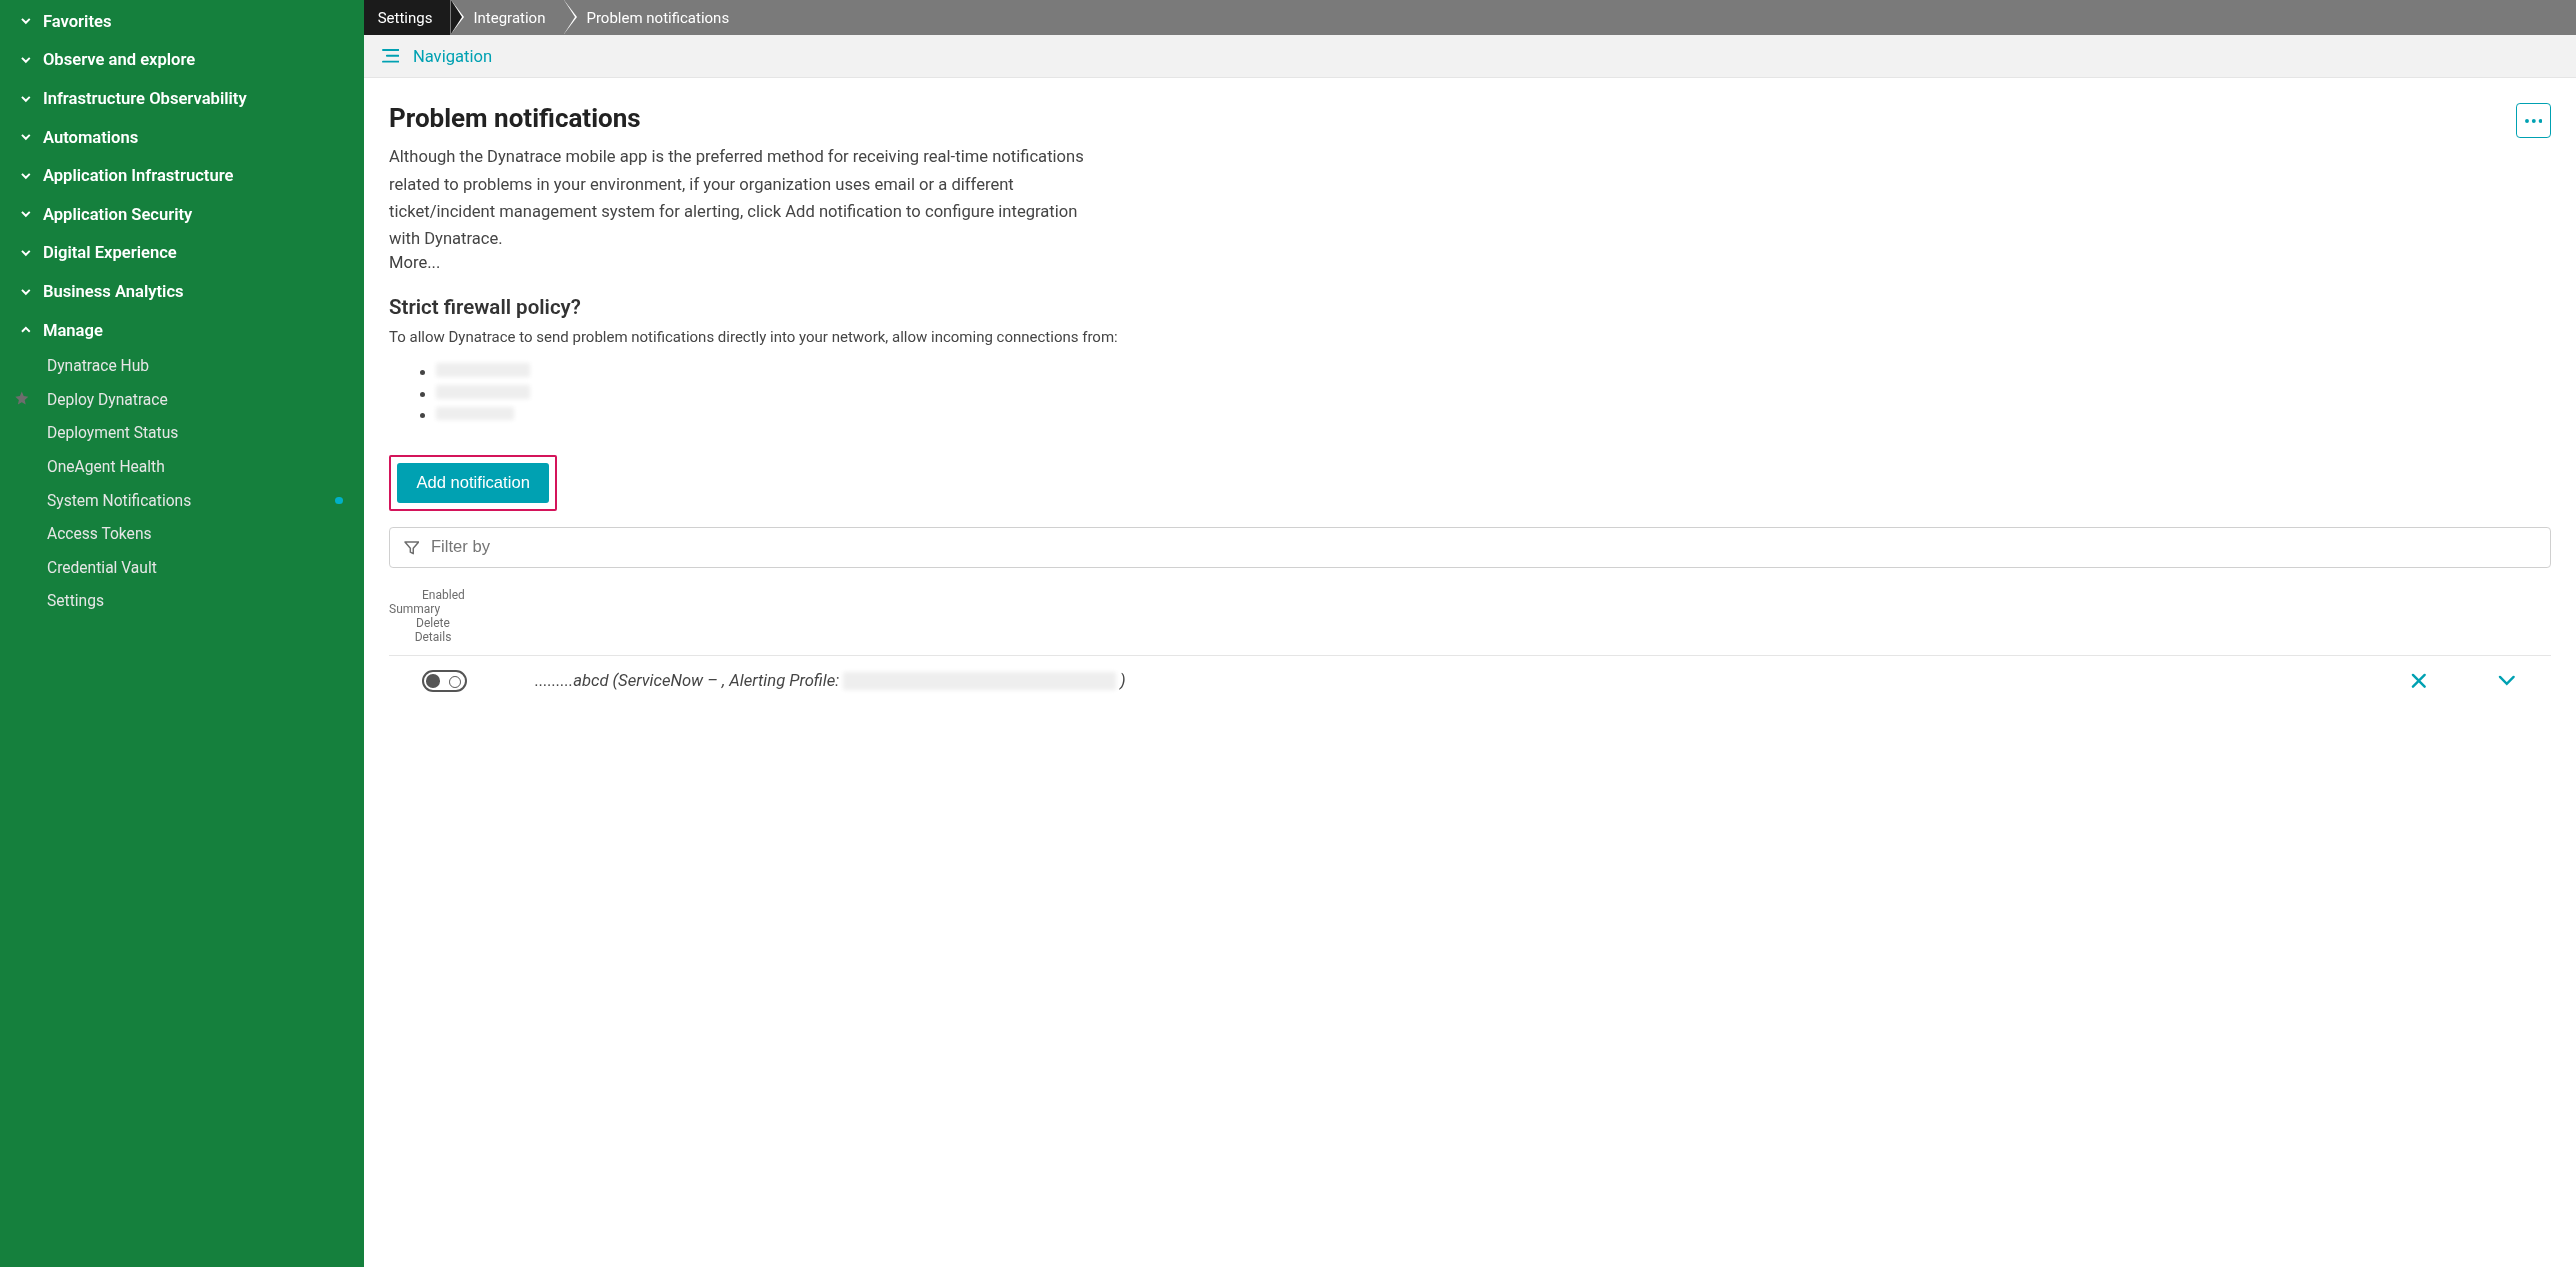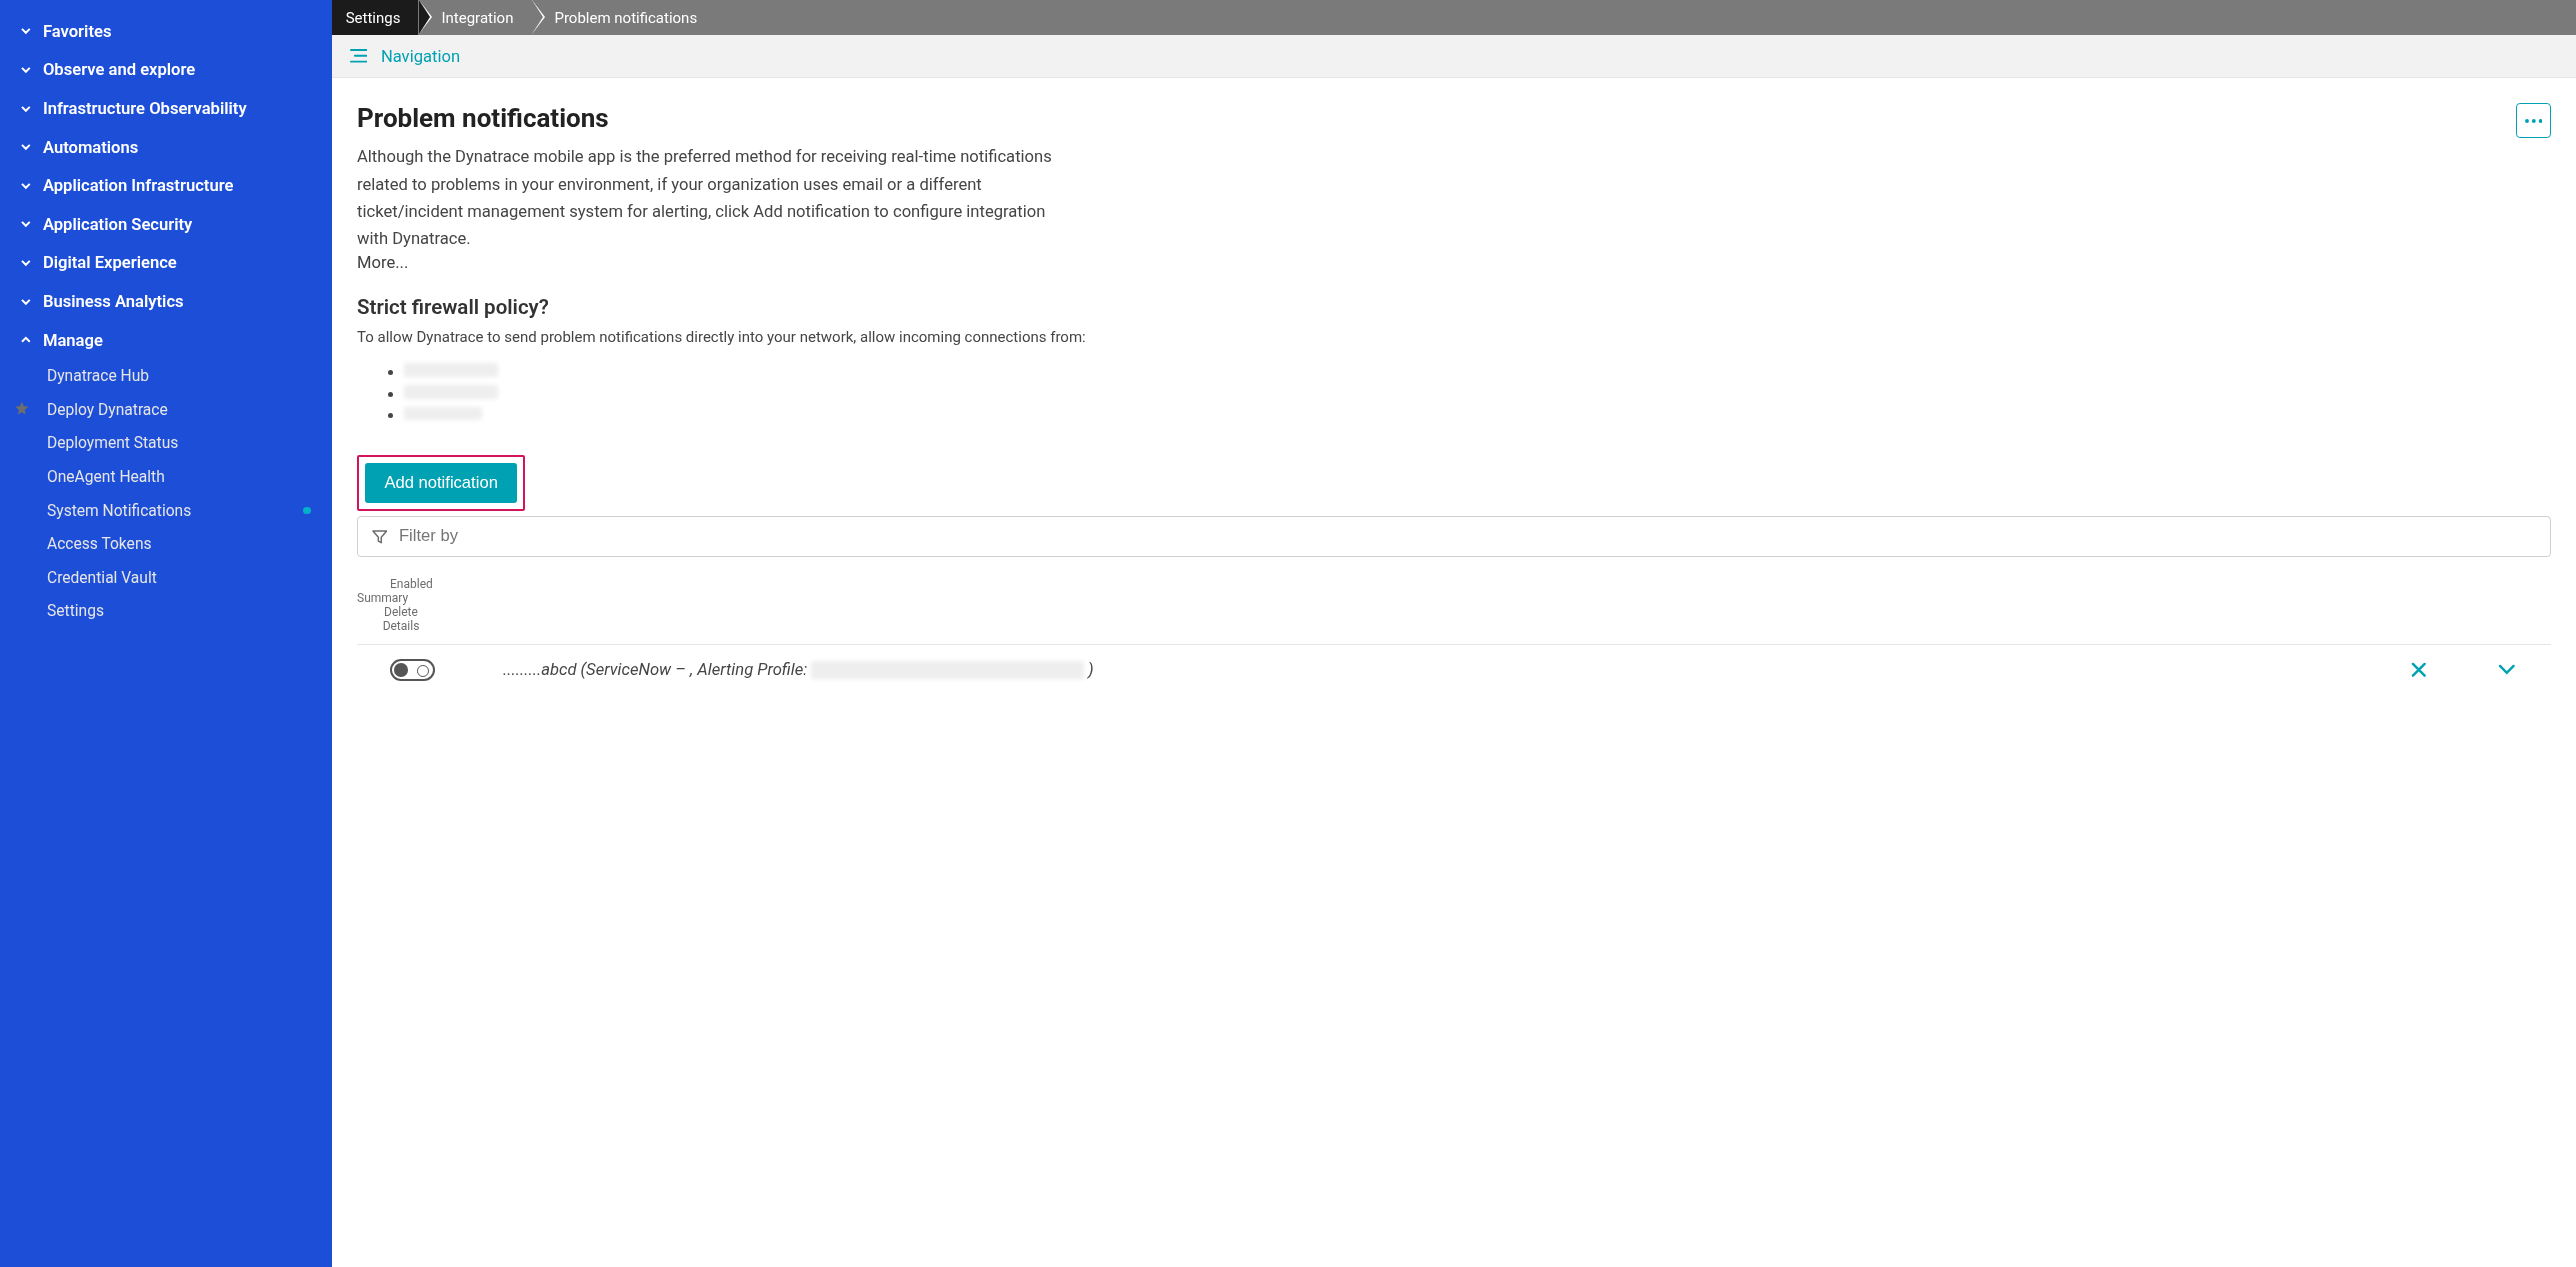--- a/index.html
+++ b/index.html
@@ -6,26 +6,26 @@
   body {
     font-family: -apple-system, BlinkMacSystemFont, "Segoe UI", Roboto, Helvetica, Arial, sans-serif;
     display: flex;
     height: 100vh;
     font-size: 14.6px;
     color: #333;
     background: #fff;
   }
   
   .sidebar {
-    width: 332px;
-    background: #1d4ed8;
+    width: 364px;
+    background: #15803d;
     color: #fff;
     overflow-y: auto;
     flex-shrink: 0;
-    padding-top: 12px;
+    padding-top: 2px;
   }
   .sidebar-section {
     display: flex;
     align-items: center;
     padding: 9.8px 15.6px;
     cursor: pointer;
     font-weight: 600;
     font-size: 16.6px;
   }
   .sidebar-section .chev {
@@ -193,21 +193,21 @@
   .btn-primary {
     background: #00a1b2;
     color: #fff;
     border: none;
     padding: 9.8px 19.5px;
     font-size: 16.6px;
     border-radius: 2.9px;
     cursor: pointer;
   }
   .filter-row {
-    margin-top: 5px;
+    margin-top: 16px;
     border: 1px solid #d0d0d0;
     border-radius: 3.9px;
     display: flex;
     align-items: center;
     padding: 9.8px 13.7px;
     color: #888;
   }
   .filter-row svg { margin-right: 11.7px; flex-shrink: 0; }
   .filter-input {
     border: none;

